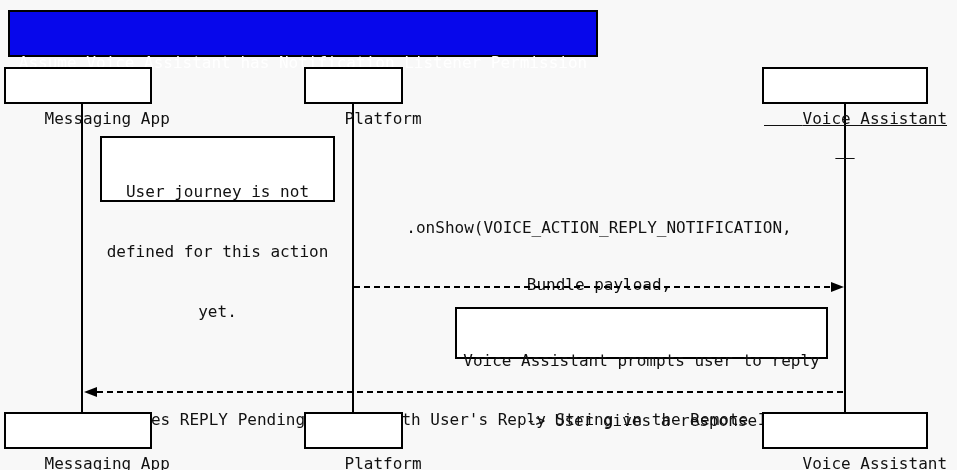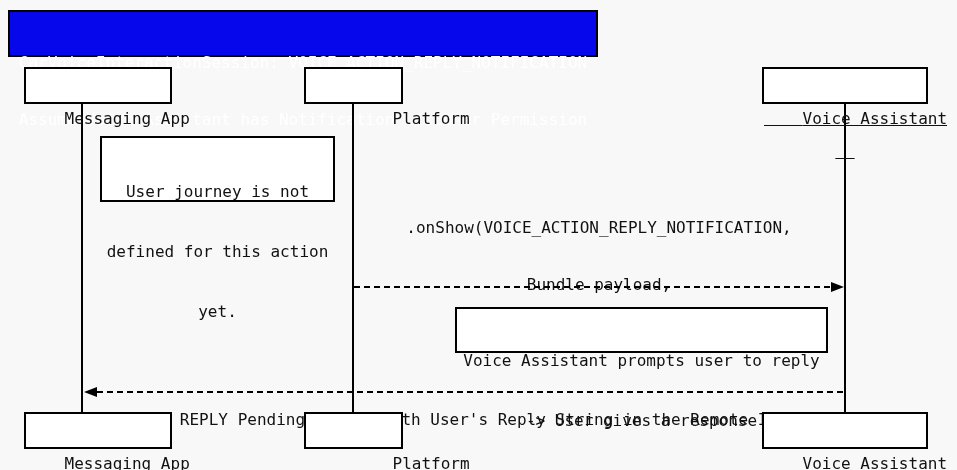--- a/index.html
+++ b/index.html
@@ -31,42 +31,42 @@
   }
 
   .participant-box {
     height: 37px;
     background: #ffffff;
     border: 2px solid #000000;
     text-align: center;
     line-height: 33px;
     white-space: pre;
   }
-  .p-messaging { left: 24px;   width: 148px; }
-  .p-platform  { left: 304px; width: 99px; padding-left: 48px;  }
+  .p-messaging { left: 4px;   width: 148px; }
+  .p-platform  { left: 304px; width: 99px;  }
   .p-voice     { left: 762px; width: 166px; text-decoration: underline; }
   .row-top    { top: 67px; }
   .row-bottom { top: 412px; }
 
   .lifeline {
     top: 103px;
     width: 2px;
     height: 310px;
     background: #000000;
   }
 
   .note-box {
     background: #ffffff;
     border: 2px solid #000000;
     text-align: center;
     line-height: 20px;
     white-space: pre;
   }
   .note-1 { left: 100px; top: 136px; width: 235px; height: 66px; padding-top: 4px; }
-  .note-2 { left: 455px; top: 307px; width: 373px; height: 46px; padding-top: 2px; }
+  .note-2 { left: 455px; top: 307px; width: 373px; height: 52px; padding-top: 2px; }
 
   .msg-label {
     text-align: center;
     line-height: 19px;
     white-space: pre;
   }
   .msg-1 { left: 353px; top: 180px; width: 492px; }
   .msg-2 { left: 83px;  top: 372px; width: 762px; }
 
   .dash-line {
@@ -84,21 +84,20 @@
   }
   .head-right { left: 831px; top: 282px; border-left: 13px solid #000000; }
   .head-left  { left: 84px;  top: 387px; border-right: 13px solid #000000; }
 </style>
 </head>
 <body>
 
 <div class="canvas">
 
   <div class="abs title-box">
-    <div>CarVoiceInteractionSession: VOICE_ACTION_REPLY_NOTIFICATION</div>
     <div>Assume Voice Assistant has Notification Listener Permission</div>
   </div>
 
   <div class="abs lifeline" style="left:81px"></div>
   <div class="abs lifeline" style="left:352px"></div>
   <div class="abs lifeline" style="left:844px"></div>
 
   <div class="abs participant-box p-messaging row-top">
     <span>Messaging App</span>
   </div>

